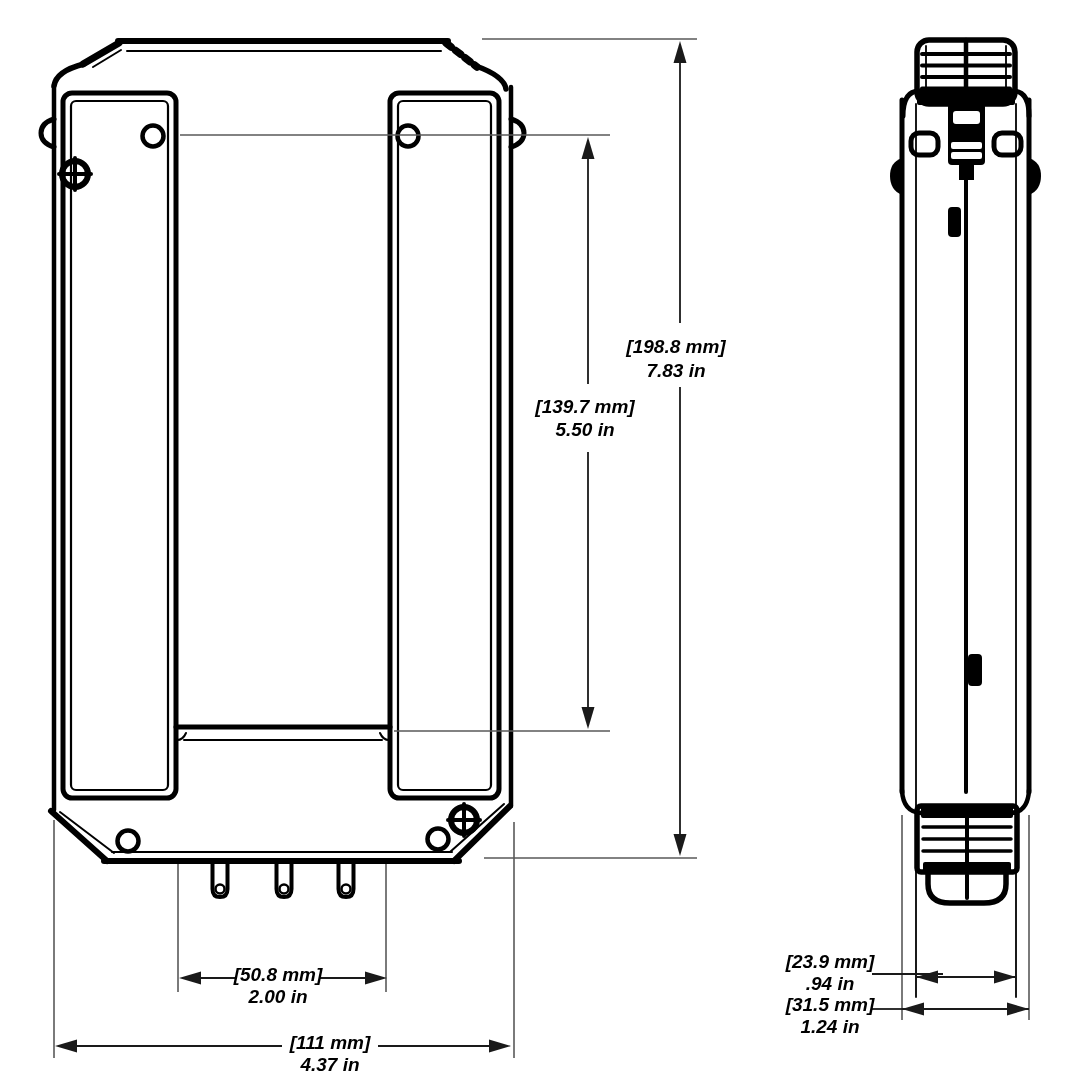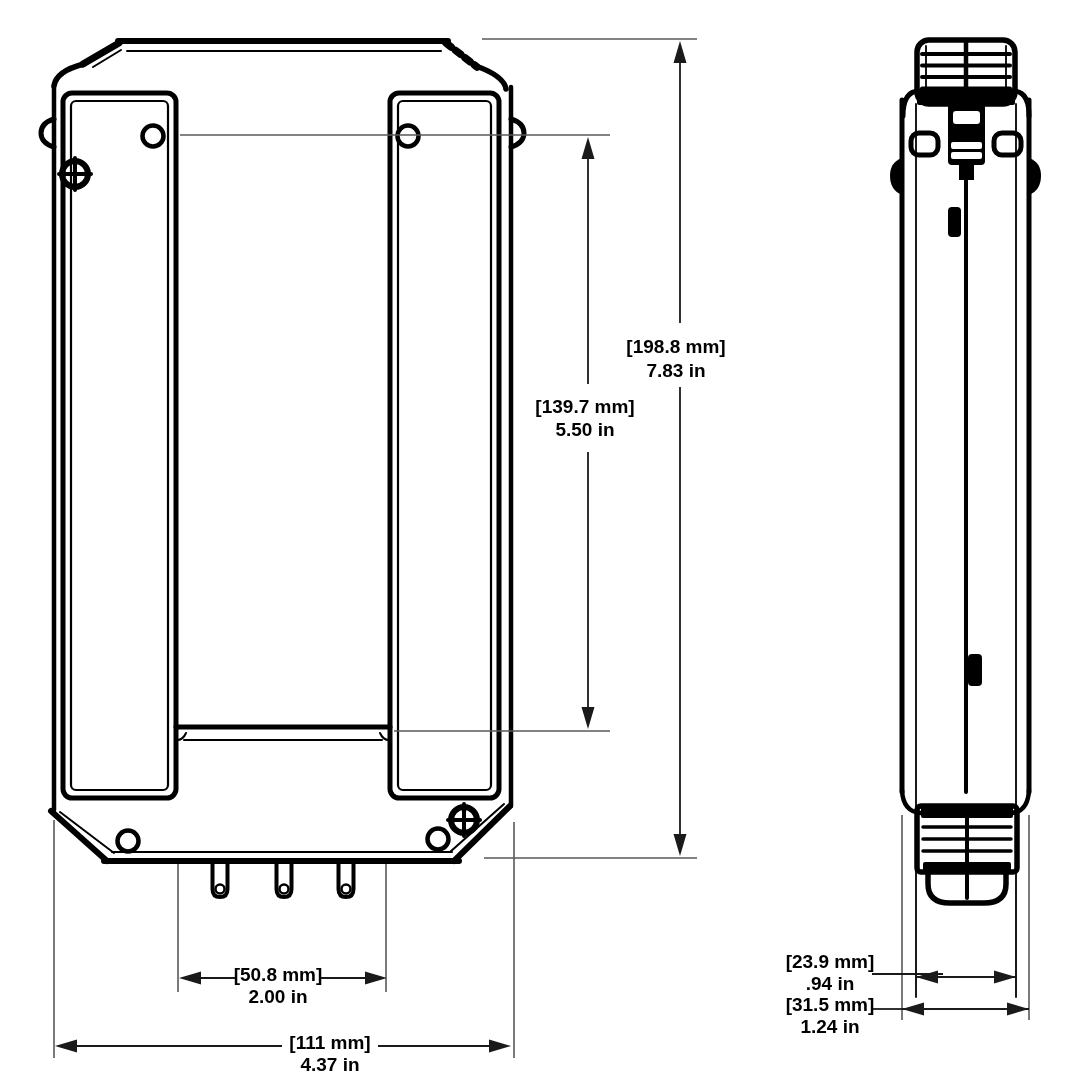--- a/index.html
+++ b/index.html
@@ -1,16 +1,16 @@
 <!DOCTYPE html>
 <html><head>
 <meta charset="utf-8">
 <style>
   html,body{margin:0;padding:0;background:#ffffff;}
-  .stage{width:1080px;height:1080px;position:relative;background:#ffffff;overflow:hidden;}
+  .stage{width:1080px;height:1080px;position:relative;background:#ffffff;overflow:hidden;font-style:italic;}
   svg{display:block;}
   
   .ln   {stroke:#000000;fill:none;stroke-linecap:round;stroke-linejoin:round;}
   .fillb{fill:#000000;stroke:none;}
   .fillw{fill:#ffffff;stroke:none;}
   .ext  {stroke:#595959;stroke-width:1.6;fill:none;}
   .dim  {stroke:#1a1a1a;stroke-width:1.8;fill:none;}
   .arr  {fill:#1a1a1a;stroke:none;}
   text{
     font-family:"Liberation Sans", sans-serif;

